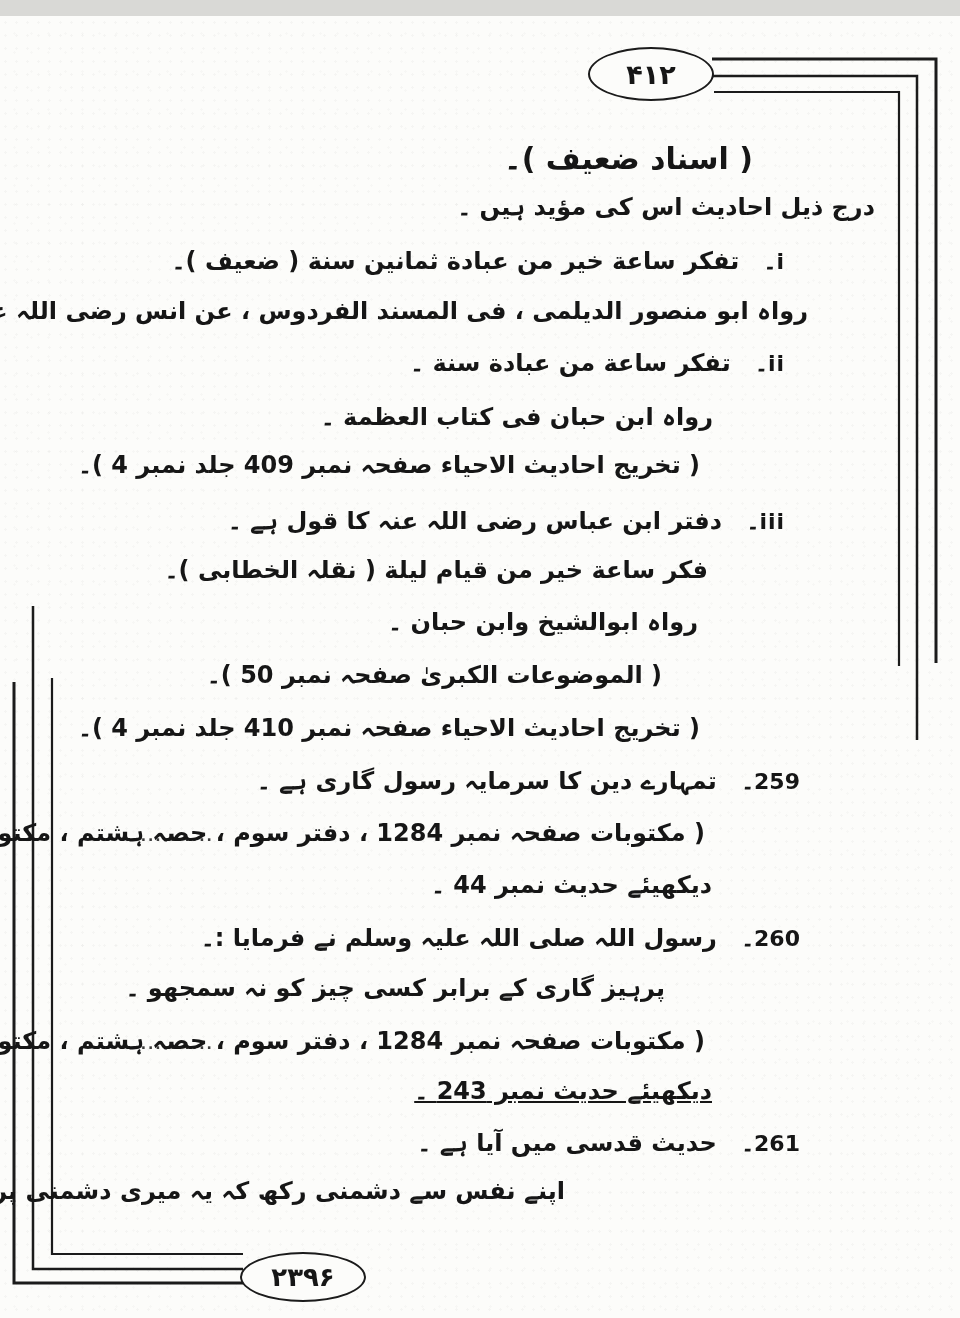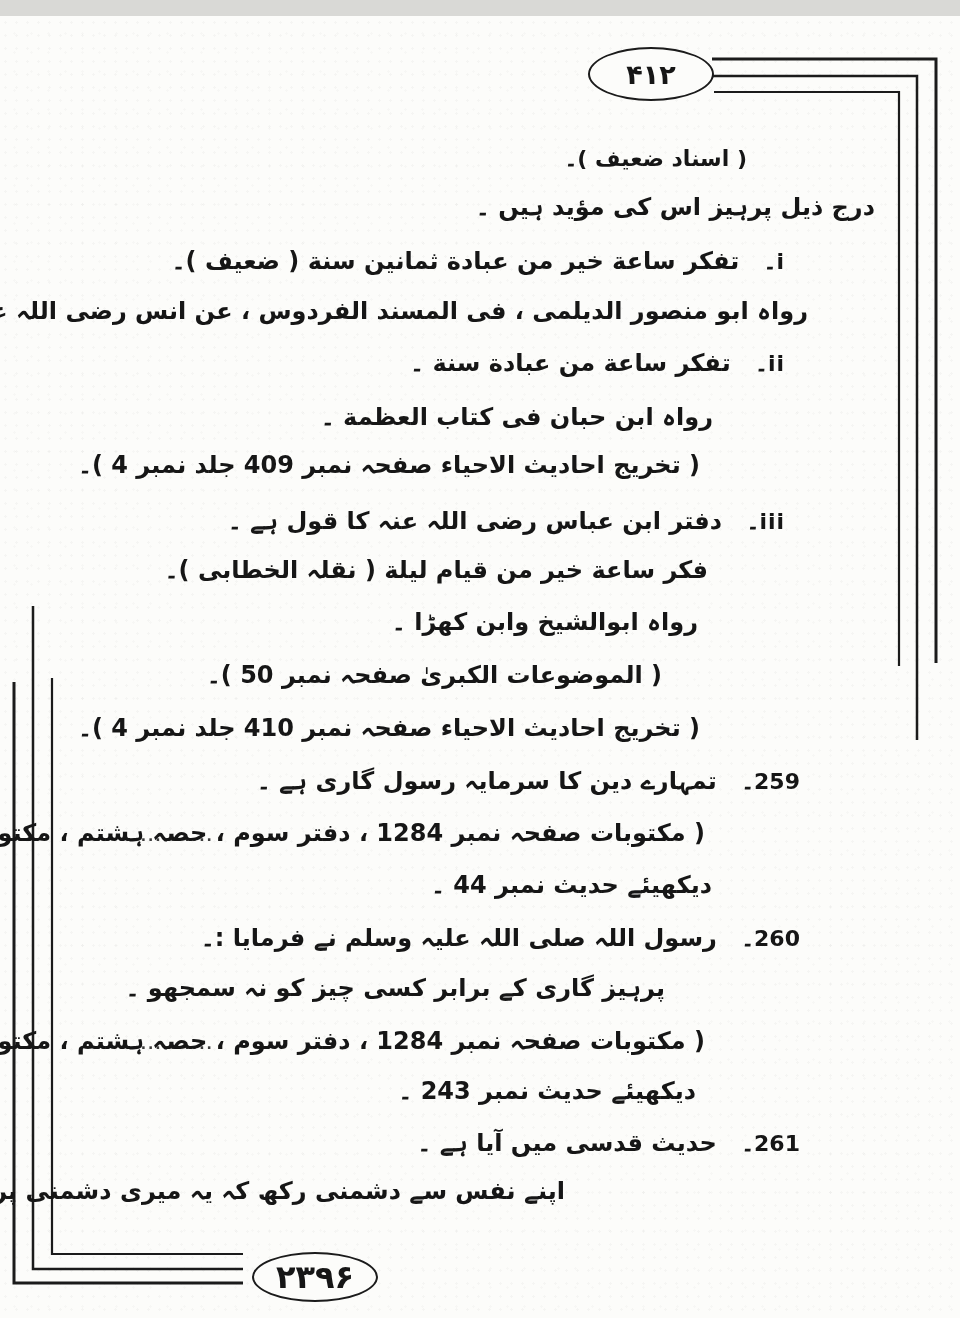--- a/index.html
+++ b/index.html
@@ -16,21 +16,21 @@
     color:#161616;
   }
   .borders{position:absolute;left:0;top:0;width:960px;height:1318px;}
   .borders polyline{fill:none;stroke:#1b1b1b;}
   .oval{
     position:absolute;border:2.5px solid #1b1b1b;border-radius:50%;
     display:flex;align-items:center;justify-content:center;
     background:#fcfcfa;font-weight:700;direction:rtl;
   }
   .oval-top{left:588px;top:31px;width:122px;height:50px;font-size:27px;}
-  .oval-bottom{left:252px;top:1236px;width:122px;height:46px;font-size:32px;}
+  .oval-bottom{left:240px;top:1236px;width:122px;height:46px;font-size:26px;}
   .line{
     position:absolute;direction:rtl;white-space:nowrap;
     font-weight:700;font-size:24px;line-height:34px;
   }
   .line .txt{letter-spacing:0;}
   .marker{display:inline-block;margin-left:16px;font-weight:700;font-size:22px;letter-spacing:1px;}
   .sm{font-size:23px;}
   .dots{
     position:absolute;left:126px;font-size:14px;font-weight:700;
     letter-spacing:2px;color:#3d3d3d;
@@ -53,26 +53,26 @@
   </svg>
 
   <div class="oval oval-top">
     <span>۴۱۲</span>
   </div>
 
   <div class="oval oval-bottom">
     <span>۲۳۹۶</span>
   </div>
 
-  <div class="line sm" style="top:126px;right:213px;font-size:22px;text-align:right;">
+  <div class="line sm" style="top:126px;right:207px;font-size:30px;text-align:right;">
     <span class="txt">( اسناد ضعیف )۔</span>
   </div>
 
   <div class="line" style="top:174px;right:85px;">
-    <span class="txt">درج ذیل پرہیز اس کی مؤید ہیں ۔</span>
+    <span class="txt">درج ذیل احادیث اس کی مؤید ہیں ۔</span>
   </div>
 
   <div class="line" style="top:228px;right:175px;">
     <span class="marker">i۔</span>
     <span class="txt">تفکر ساعة خیر من عبادة ثمانین سنة ( ضعیف )۔</span>
   </div>
 
   <div class="line" style="top:278px;right:152px;">
     <span class="txt">رواہ ابو منصور الدیلمی ، فی المسند الفردوس ، عن انس رضی اللہ عنہ ۔</span>
   </div>
@@ -93,21 +93,21 @@
   <div class="line" style="top:488px;right:175px;">
     <span class="marker">iii۔</span>
     <span class="txt">دفتر ابن عباس رضی اللہ عنہ کا قول ہے ۔</span>
   </div>
 
   <div class="line" style="top:537px;right:252px;">
     <span class="txt">فکر ساعة خیر من قیام لیلة ( نقلہ الخطابی )۔</span>
   </div>
 
   <div class="line" style="top:589px;right:262px;">
-    <span class="txt">رواہ ابوالشیخ وابن کھڑا ۔</span>
+    <span class="txt">رواہ ابوالشیخ وابن حبان ۔</span>
   </div>
 
   <div class="line" style="top:642px;right:298px;">
     <span class="txt">( الموضوعات الکبریٰ صفحہ نمبر 50 )۔</span>
   </div>
 
   <div class="line" style="top:695px;right:260px;">
     <span class="txt">( تخریج احادیث الاحیاء صفحہ نمبر 410 جلد نمبر 4 )۔</span>
   </div>
 
@@ -132,21 +132,21 @@
 
   <div class="line" style="top:955px;right:295px;">
     <span class="txt">پرہیز گاری کے برابر کسی چیز کو نہ سمجھو ۔</span>
   </div>
 
   <span class="dots" style="top:1020px;">............</span>
   <div class="line" style="top:1008px;right:255px;">
     <span class="txt">( مکتوبات صفحہ نمبر 1284 ، دفتر سوم ، حصہ ہشتم ، مکتوب نمبر 9 )۔</span>
   </div>
 
-  <div class="line" style="top:1058px;right:264px;">
+  <div class="line" style="top:1058px;right:248px;text-decoration:underline;">
     <span class="txt">دیکھیئے حدیث نمبر 243 ۔</span>
   </div>
 
   <div class="line" style="top:1110px;right:160px;">
     <span class="marker">261۔</span>
     <span class="txt">حدیث قدسی میں آیا ہے ۔</span>
   </div>
 
   <div class="line" style="top:1158px;right:395px;">
     <span class="txt">اپنے نفس سے دشمنی رکھ کہ یہ میری دشمنی پر کھڑا ہے ۔</span>

